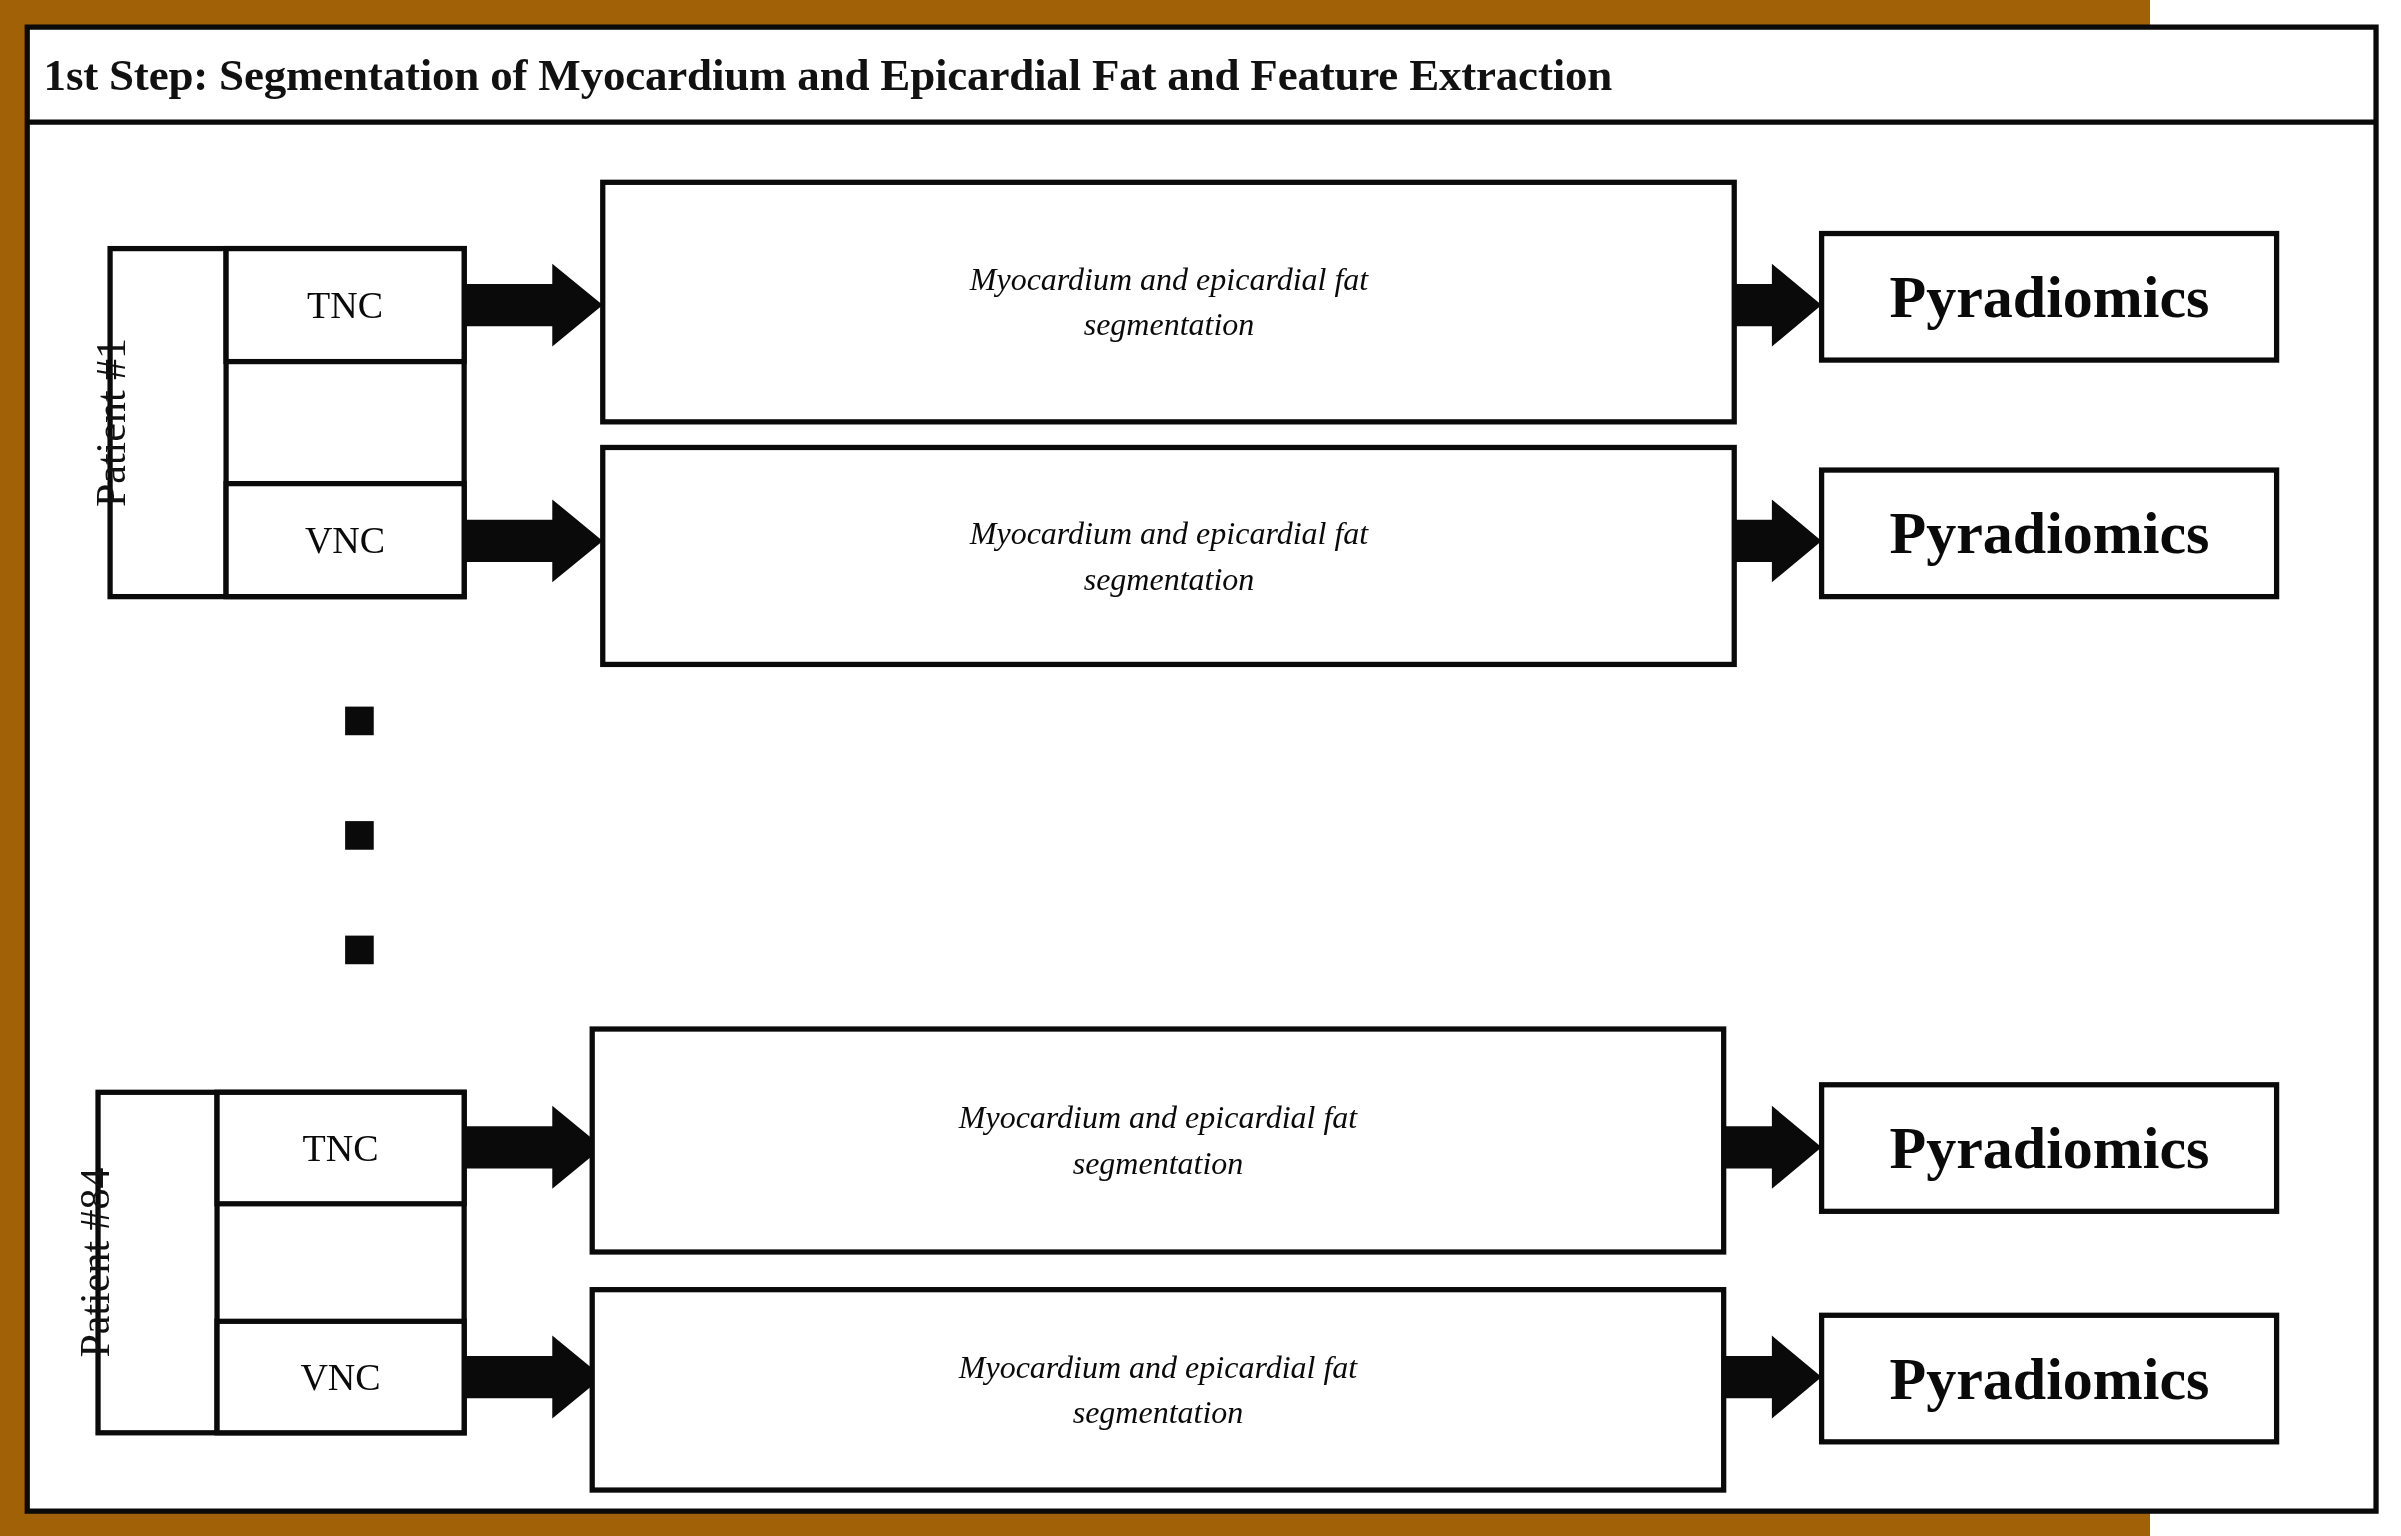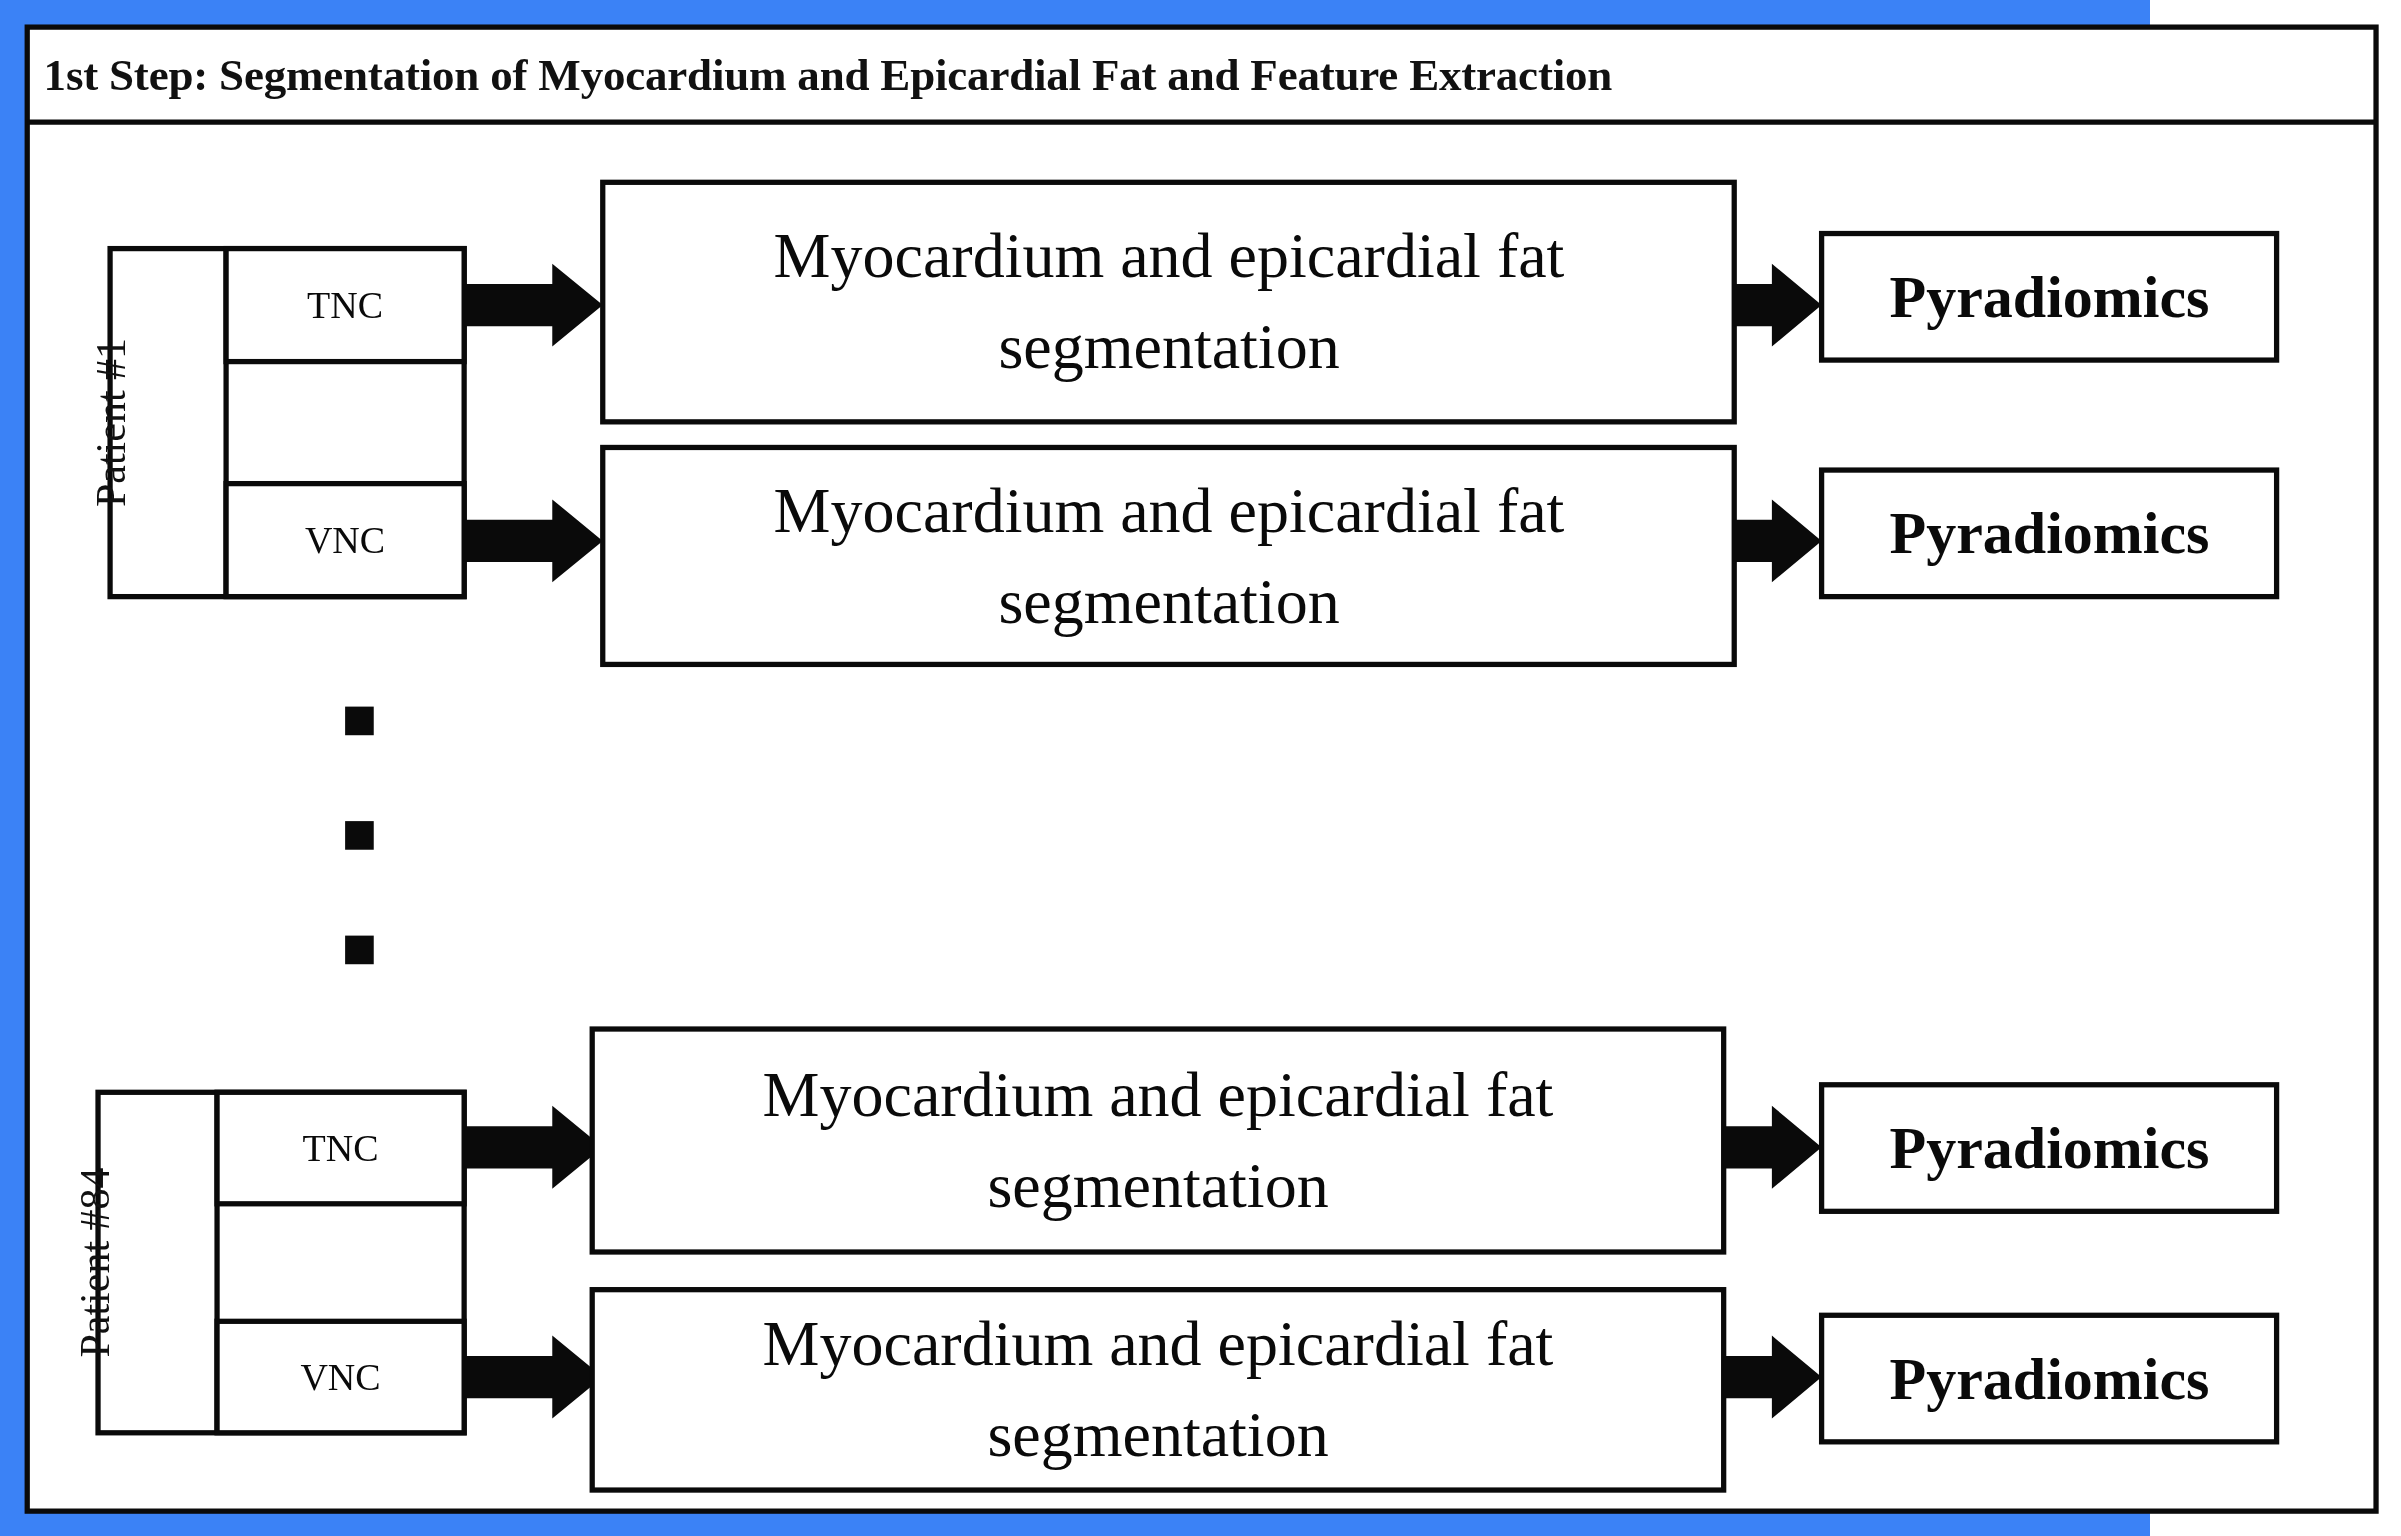--- a/index.html
+++ b/index.html
@@ -10,21 +10,21 @@
   body {
     width: 2401px;
     height: 1536px;
     font-family: "Liberation Serif", "DejaVu Serif", serif;
     overflow: hidden;
   }
   #stage {
     position: relative;
     width: 2150px;
     height: 1536px;
-    background: #3b82f6;
+    background: #a16207;
   }
   svg.layer {
     position: absolute;
     left: 0;
     top: 0;
     width: 2401px;
     height: 1536px;
   }
   .frame-rect {
     fill: #ffffff;
@@ -78,21 +78,21 @@
   }
   .patient-label {
     position: absolute;
     width: 347px;
     height: 113px;
     font-size: 42px;
     color: #111111;
     transform-origin: center center;
   }
   .codebox-label { font-size: 38px; }
-  .seg-label { font-size: 64px; }
+  .seg-label { font-size: 32px; font-style: italic; }
   .pyr-label  { font-size: 60px; font-weight: bold; }
 </style>
 </head>
 <body>
 
 <div id="stage">
 
   <svg class="layer" viewBox="0 0 3187 2039" xmlns="http://www.w3.org/2000/svg">
 
     <rect class="frame-rect" x="36" y="36" width="3118" height="1970"></rect>

